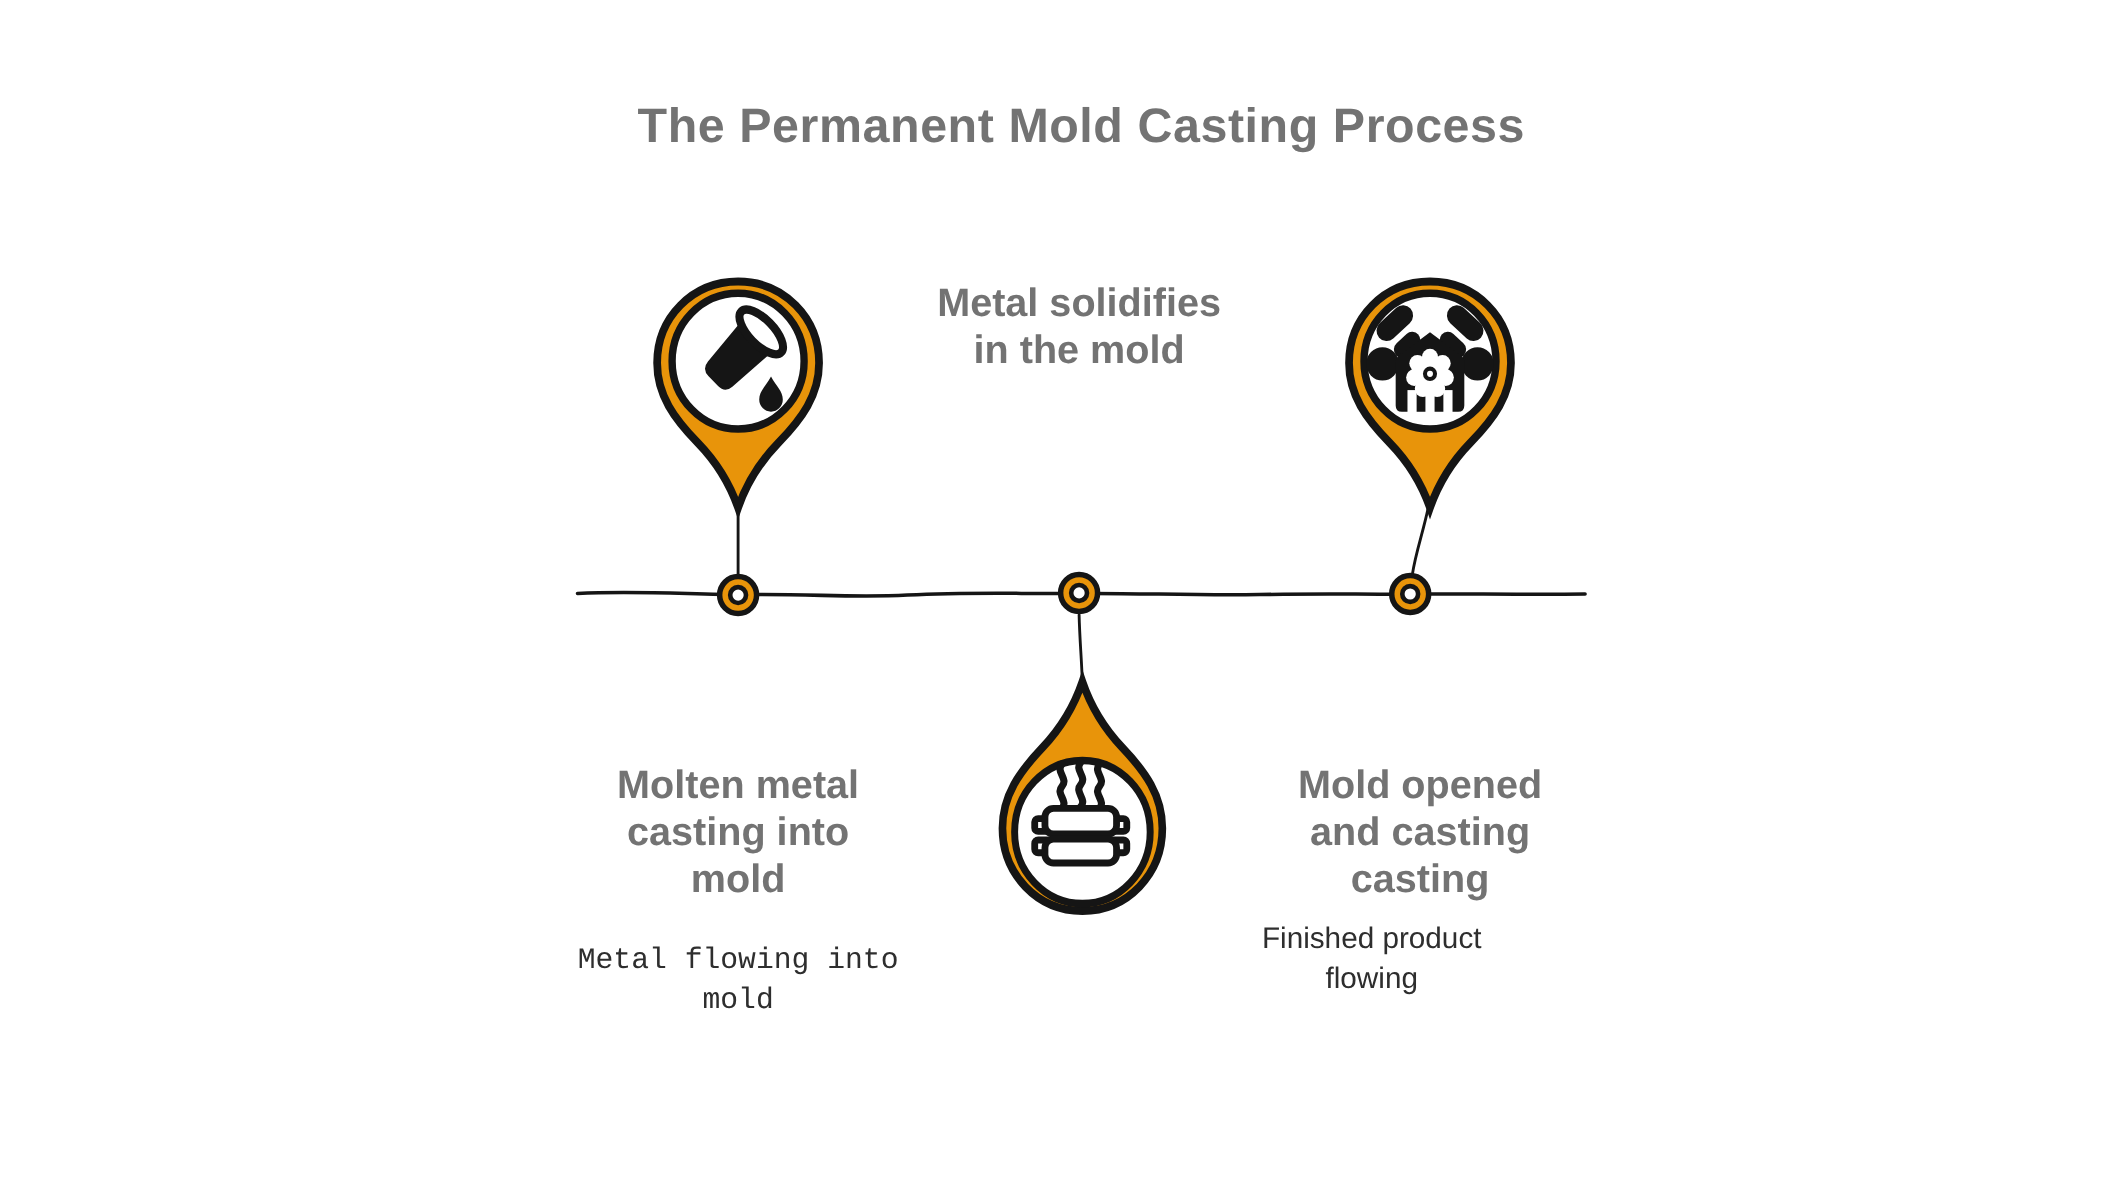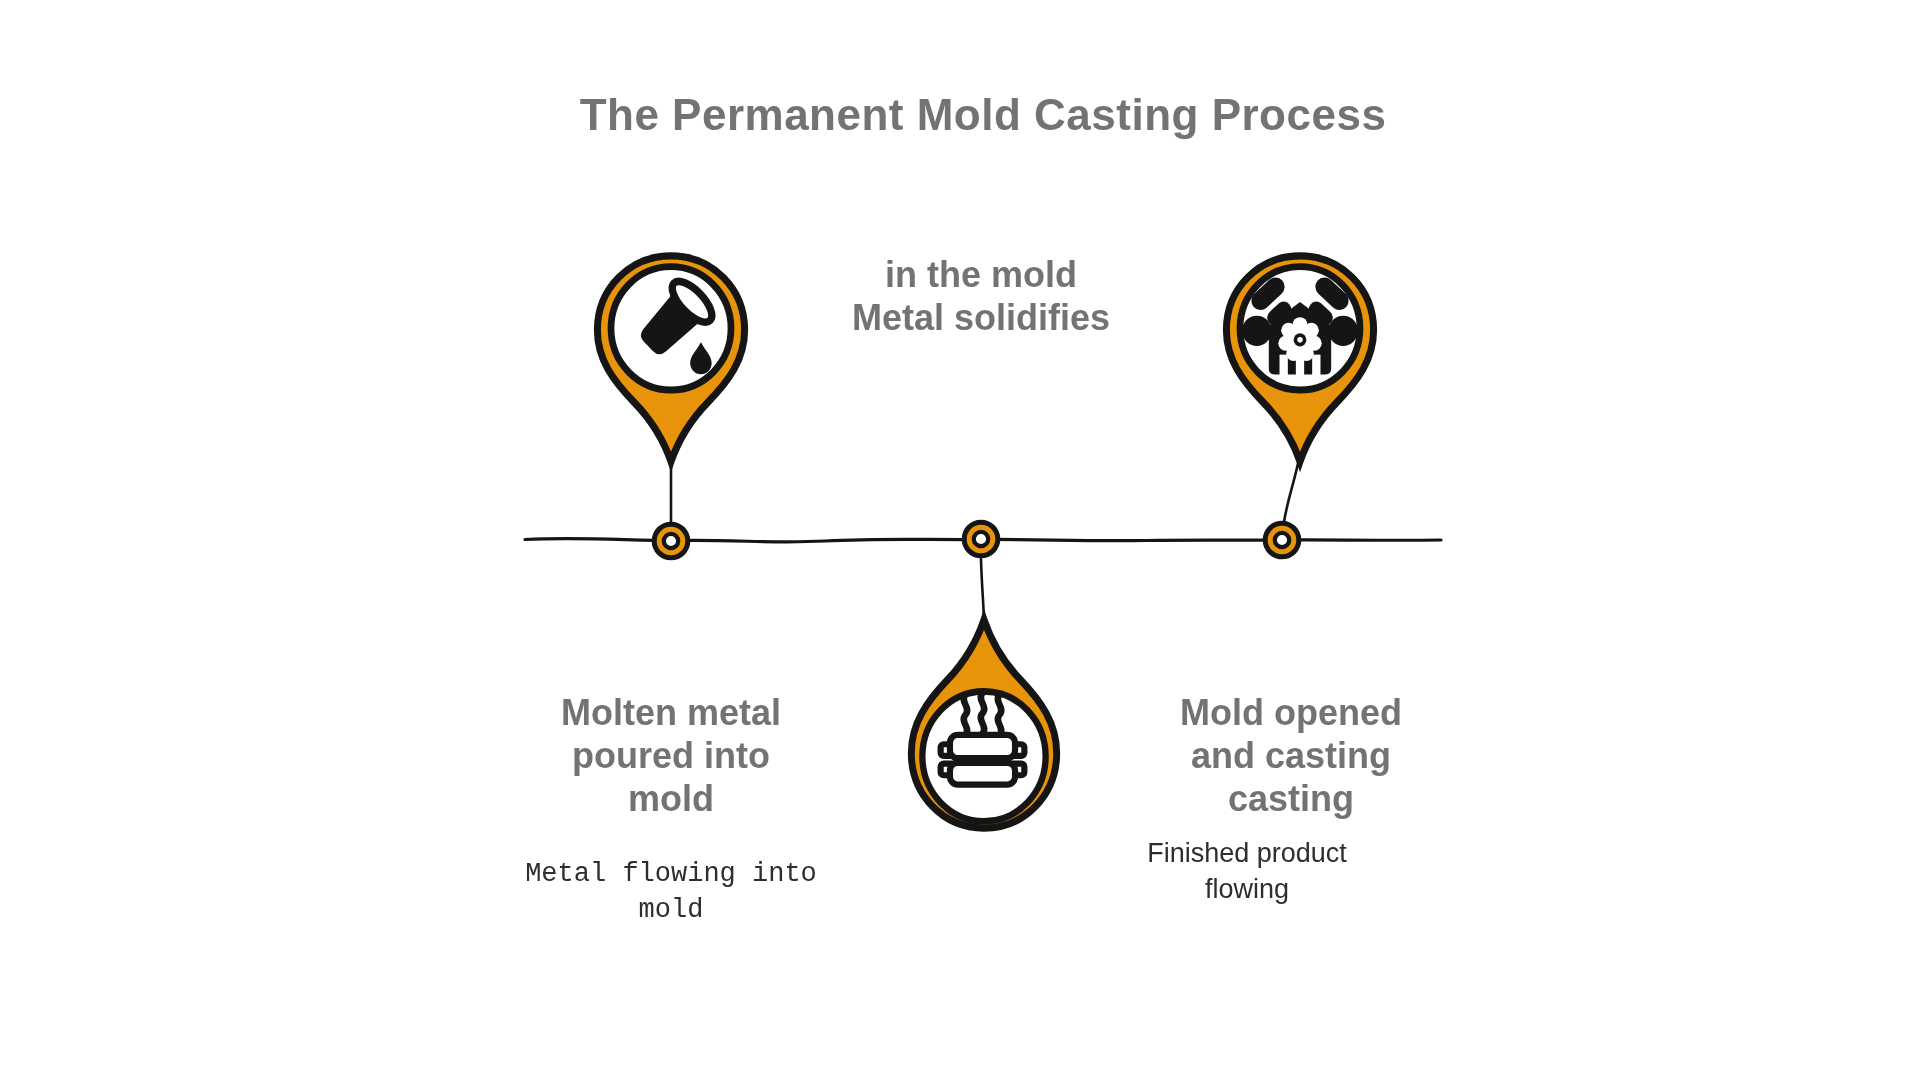--- a/index.html
+++ b/index.html
@@ -149,31 +149,31 @@
           <circle cx="0" cy="0" r="1.7" fill="#ffffff"></circle>
         </g>
       </g>
     </g>
   </svg>
 
   <div class="title">The Permanent Mold Casting Process</div>
 
   <div class="heading h-step1">
     <div>Molten metal</div>
-    <div>poured into</div>
+    <div>casting into</div>
     <div>mold</div>
   </div>
   <div class="subtitle s-step1">
     <div>Metal flowing into</div>
     <div>mold</div>
   </div>
 
   <div class="heading h-step2">
+    <div>Metal solidifies</div>
     <div>in the mold</div>
-    <div>Metal solidifies</div>
   </div>
 
   <div class="heading h-step3">
     <div>Mold opened</div>
     <div>and casting</div>
     <div>casting</div>
   </div>
   <div class="subtitle s-step3">
     <div>Finished product</div>
     <div>flowing</div>

